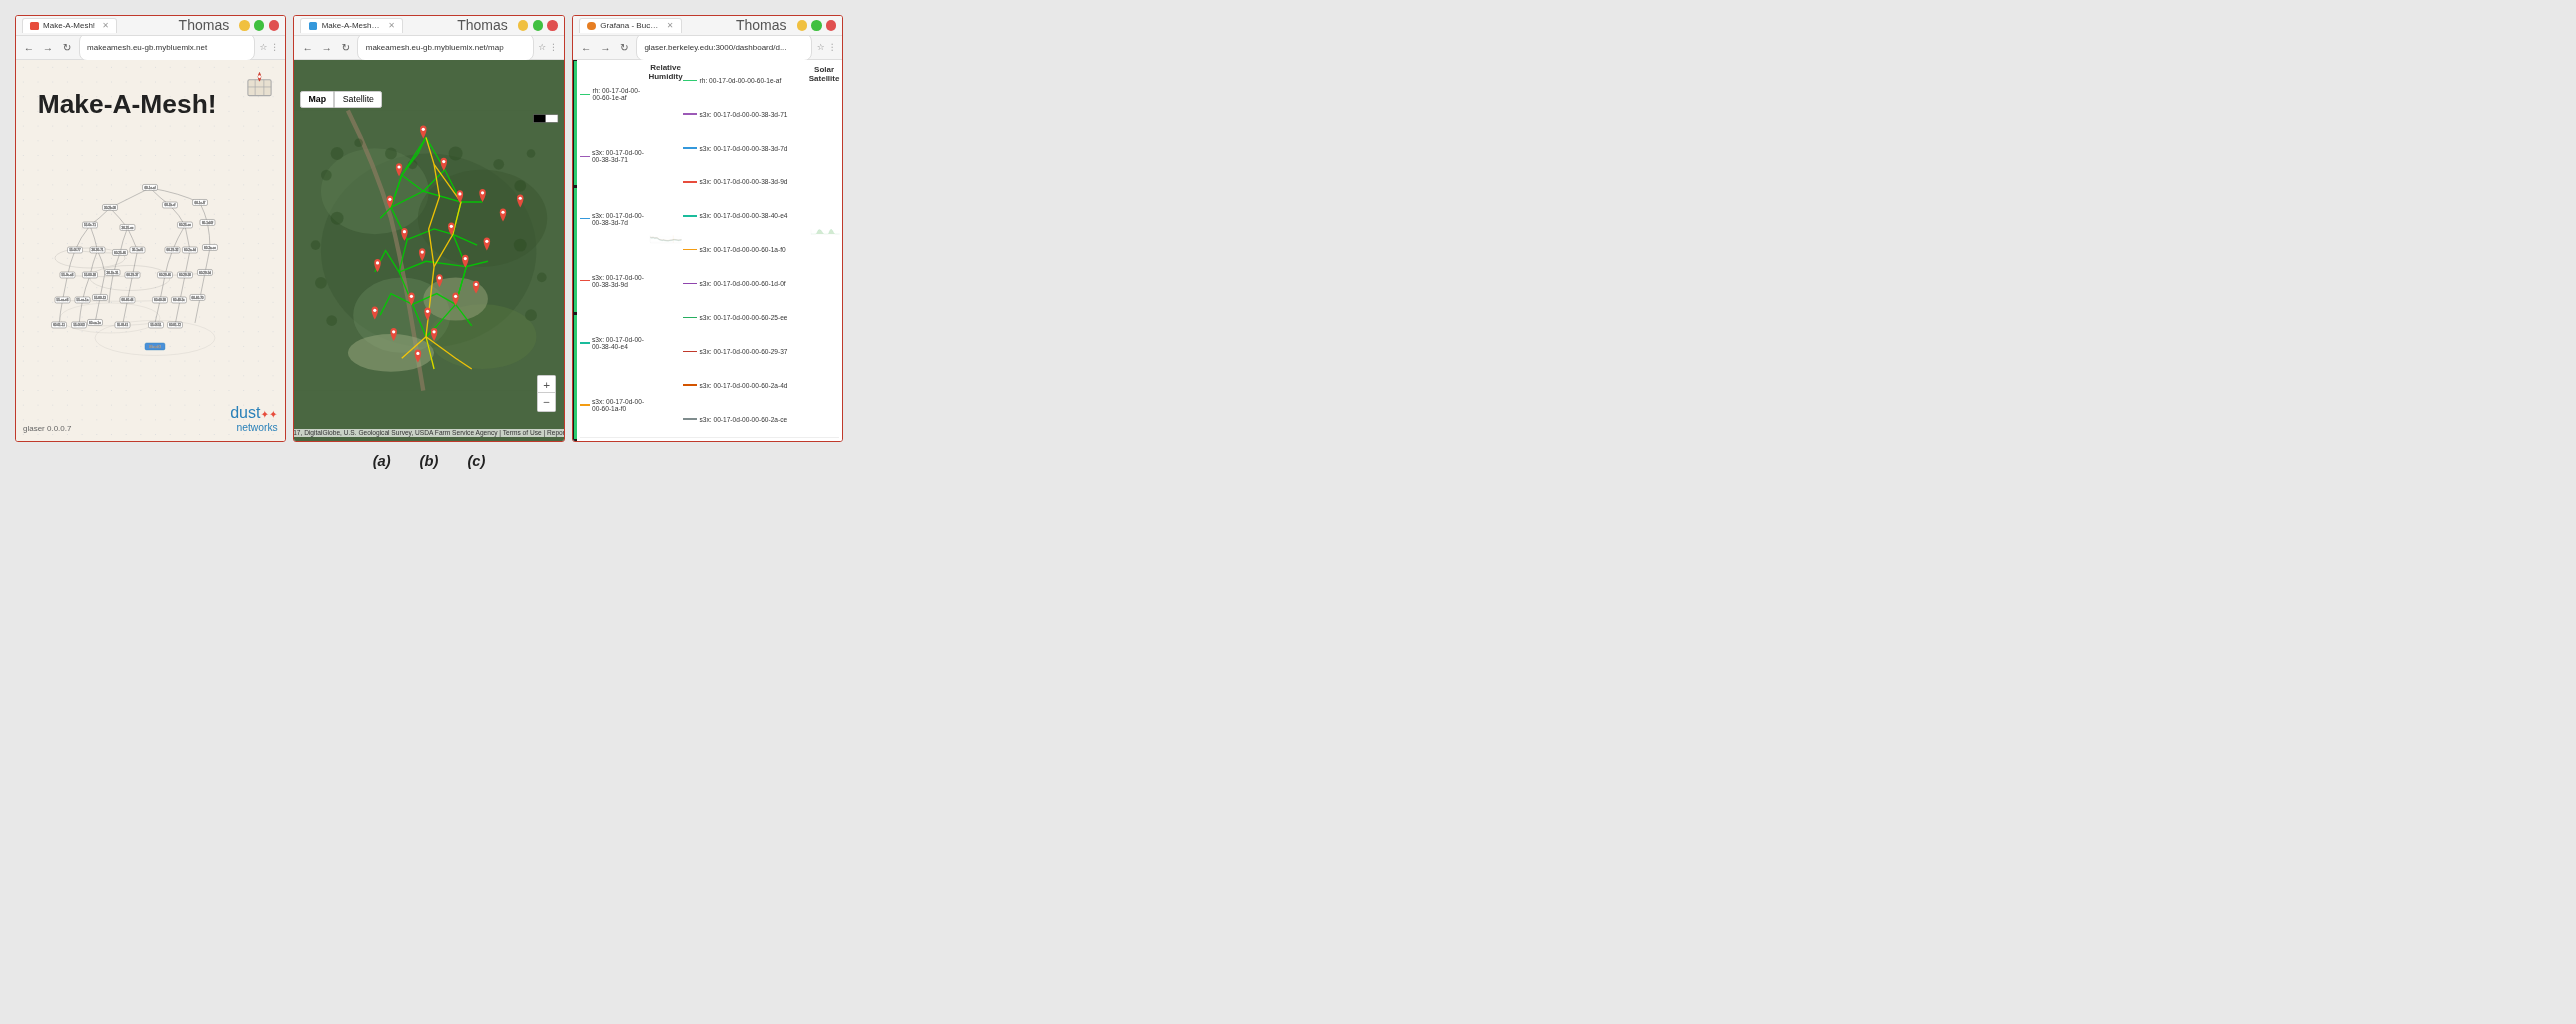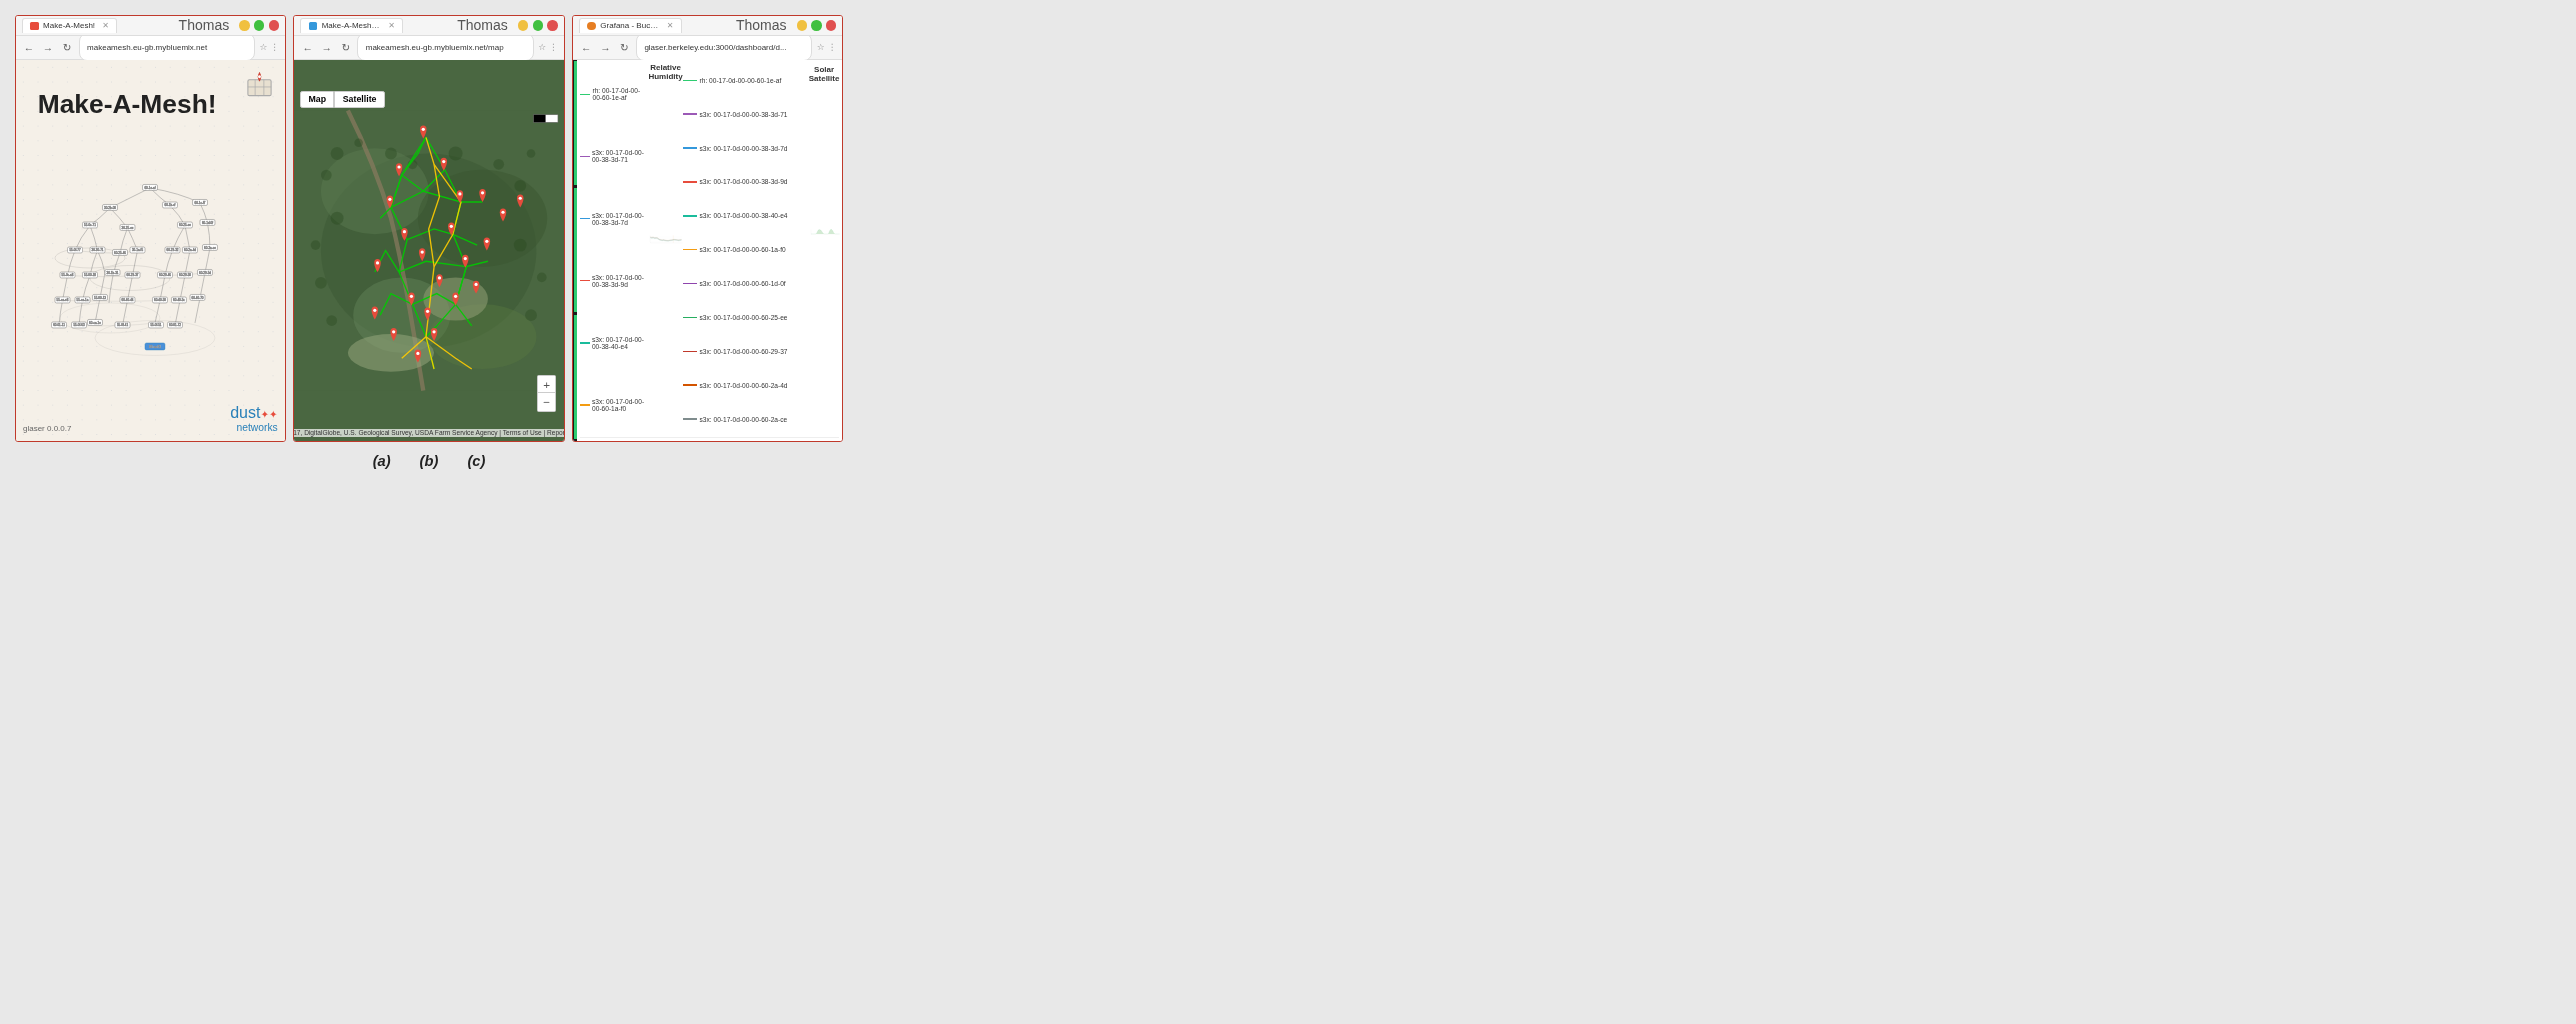--- a/index.html
+++ b/index.html
@@ -224,21 +224,20 @@
       z-index: 10;
       margin-top: 25px;
     }
 
     .map-btn {
       background: white;
       border: 0.7px solid #ccc;
       padding: 2.9px 7.3px;
       font-size: 8.8px;
       cursor: pointer;
-      font-weight: bold;
     }
 
     .map-btn:first-child { border-radius: 2.2px 0 0 2.2px; }
     .map-btn:last-child { border-radius: 0 2.2px 2.2px 0; }
     .map-btn.active { font-weight: bold; }
 
     .map-attribution {
       position: absolute;
       bottom: 3.7px;
       left: 50%;

